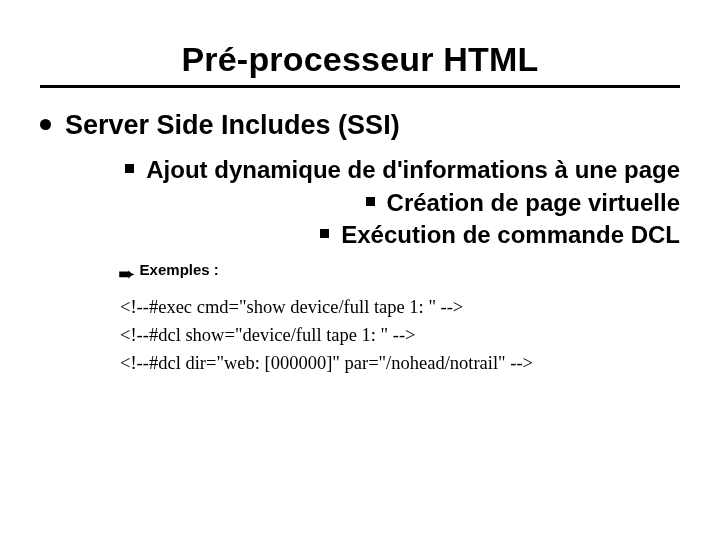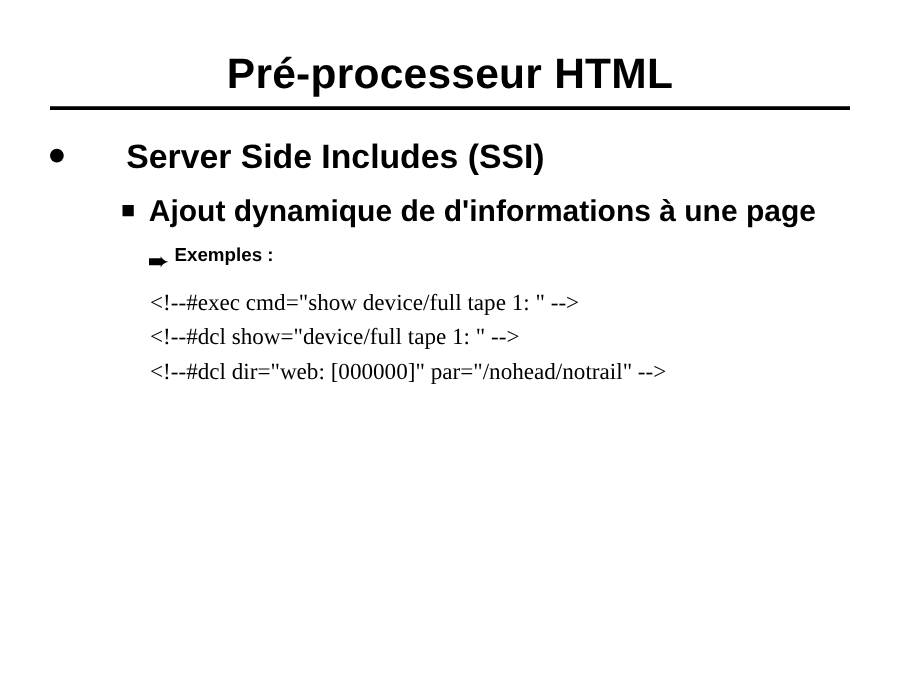--- a/index.html
+++ b/index.html
@@ -27,21 +27,20 @@
   }
   .title-rule {
     border: 0;
     border-top: 3px solid #000;
     margin: 0 0 22px 0;
   }
   .lvl1 {
     display: flex;
     align-items: flex-start;
     margin: 0 0 14px 0;
-    gap: 36px;
   }
   .dot {
     width: 11px;
     height: 11px;
     border-radius: 50%;
     background: #000;
     flex: 0 0 auto;
     margin-top: 9px;
     margin-right: 14px;
   }
@@ -49,20 +48,21 @@
     font-size: 27px;
     font-weight: bold;
   }
   .lvl2-list {
     margin: 0 0 10px 58px;
   }
   .lvl2 {
     display: flex;
     align-items: flex-start;
     margin-bottom: 2px;
+    justify-content: flex-end;
   }
   .sq {
     width: 9px;
     height: 9px;
     background: #000;
     flex: 0 0 auto;
     margin-top: 9px;
     margin-right: 12px;
   }
   .lvl2-text {
@@ -109,20 +109,28 @@
   <div class="lvl1">
     <span class="dot"></span>
     <span class="lvl1-text">Server Side Includes (SSI)</span>
   </div>
 
   <div class="lvl2-list">
     <div class="lvl2">
       <span class="sq"></span>
       <span class="lvl2-text">Ajout dynamique de d'informations à une page</span>
     </div>
+    <div class="lvl2">
+      <span class="sq"></span>
+      <span class="lvl2-text">Création de page virtuelle</span>
+    </div>
+    <div class="lvl2">
+      <span class="sq"></span>
+      <span class="lvl2-text">Exécution de commande DCL</span>
+    </div>
   </div>
 
   <div class="lvl3">
     <span class="arrow">➨</span>
     <span class="lvl3-text">Exemples :</span>
   </div>
 
   <div class="code-block">
     <div class="code-line">&lt;!--#exec cmd="show device/full tape 1: " --&gt;</div>
     <div class="code-line">&lt;!--#dcl show="device/full tape 1: " --&gt;</div>

